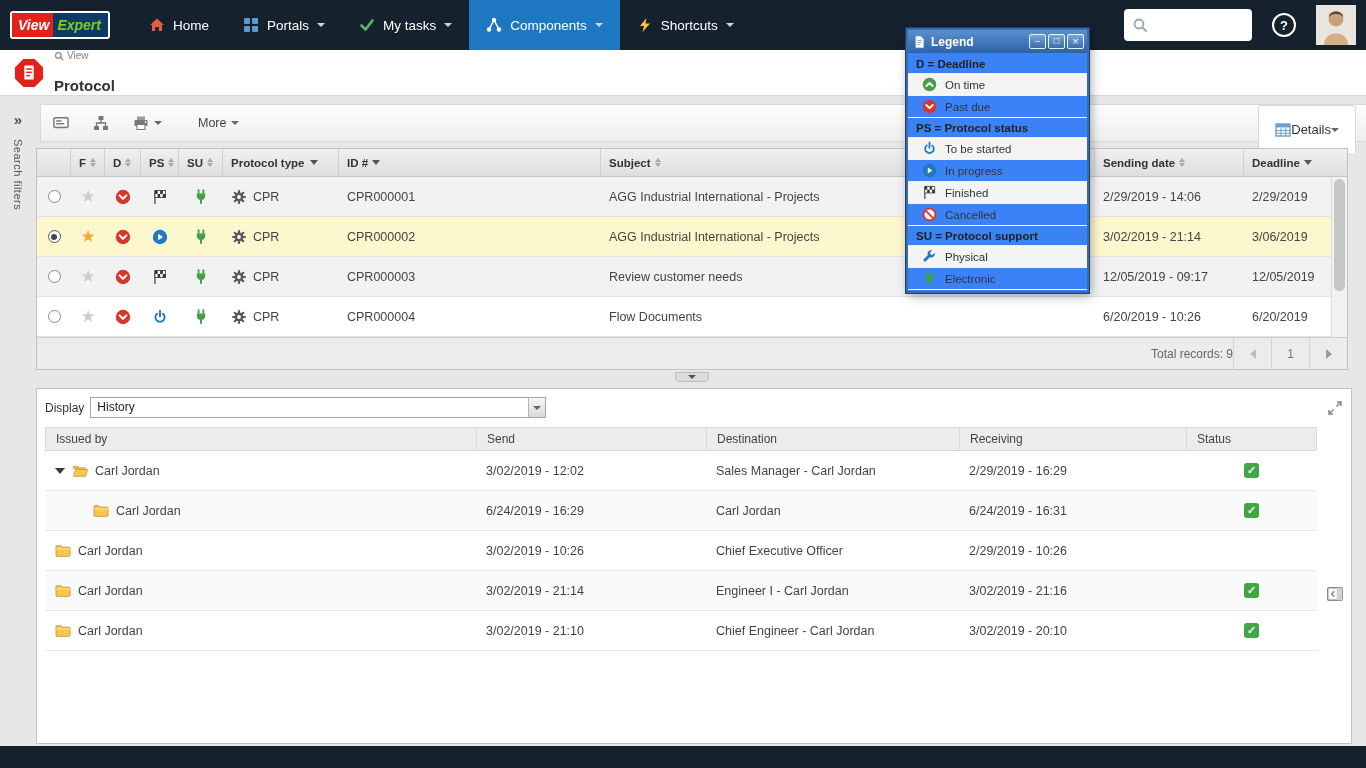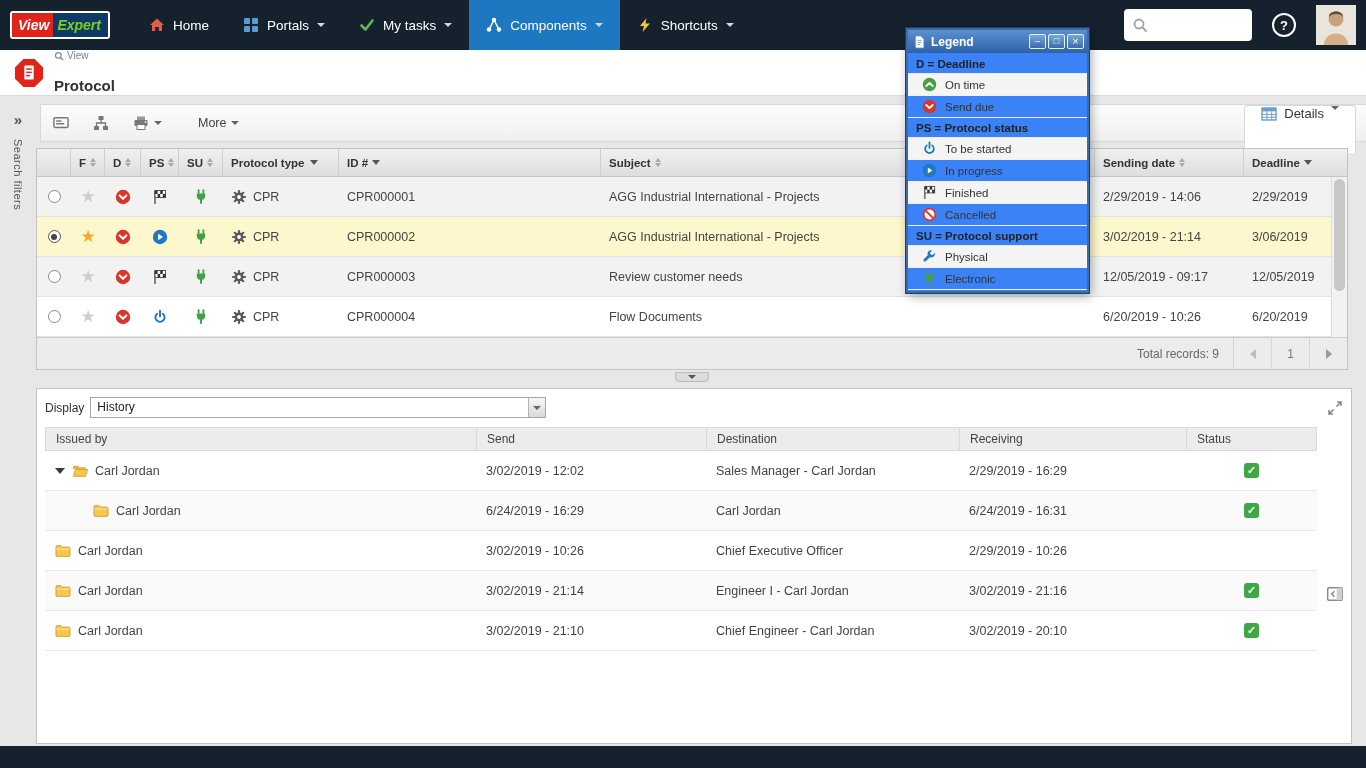--- a/index.html
+++ b/index.html
@@ -38,21 +38,21 @@
 .strip-chevrons{font-size:15px;font-weight:700;color:#555;line-height:1}
 .strip-chevrons::before{content:"»"}
 .strip-label{writing-mode:vertical-rl;font-size:11px;color:#555;letter-spacing:.5px}
 .content{position:absolute;left:36px;top:0;right:0;bottom:0}
 
 
 .toolbar{position:absolute;top:8px;left:4px;right:0;height:38px;background:linear-gradient(#fdfdfd,#efefef);border:1px solid #d8d8d8;border-right:0;display:flex;align-items:center;padding-left:2px;gap:4px}
 .tbtn{display:flex;align-items:center;gap:5px;background:transparent;border:1px solid transparent;border-radius:3px;height:30px;padding:0 9px;font-size:12.5px;color:#444;cursor:pointer;font-family:inherit}
 .tbtn .caret,.details-tab .caret,.combo-btn::before{border-left:4px solid transparent;border-right:4px solid transparent;border-top:4px solid #666}
 .tbtn.more{margin-left:12px}
-.details-tab{position:absolute;right:10px;top:0;height:48px;background:#fff;border:1px solid #d8d8d8;border-bottom:0;border-radius:4px 4px 0 0;display:flex;gap:7px;padding:0 16px;font-size:13px;color:#333;cursor:pointer}
+.details-tab{position:absolute;right:10px;top:0;height:48px;background:#fff;border:1px solid #d8d8d8;border-bottom:0;border-radius:4px 4px 0 0;display:flex;align-items:center;padding:0 16px;font-size:13px;color:#333;cursor:pointer}
 
 
 .main-table{position:absolute;top:52px;left:0;right:18px;background:#fff;border:1px solid #c2c2c2}
 .mrow{display:grid;grid-template-columns:34px 34px 36px 38px 44px 116px 262px 1fr 149px 87px;align-items:center;padding-right:16px}
 .mhead{height:28px;background:linear-gradient(#f0f0f0,#dedede);border-bottom:1px solid #c5c5c5}
 .mcell{display:flex;align-items:center;height:100%;padding:0 8px;overflow:hidden;white-space:nowrap}
 .mcell.h{font-size:11.5px;font-weight:700;color:#333;border-right:1px solid #cfcfcf;gap:4px}
 .mcell.h.c9{border-right:0}
 .mcell.cc,.mcell.h.c1,.mcell.h.c2,.mcell.h.c3,.mcell.h.c4{justify-content:center}
 .mcell.c5{gap:6px}
@@ -64,21 +64,21 @@
 .sort-both::after{content:"";position:absolute;bottom:0;left:0;border-left:3.5px solid transparent;border-right:3.5px solid transparent;border-top:4px solid #777}
 .sort-desc{display:inline-block;width:0;height:0;border-left:4px solid transparent;border-right:4px solid transparent;border-top:5px solid #555}
 .radio{width:13px;height:13px;border:1px solid #8a8a8a;border-radius:50%;background:#fff;position:relative;display:inline-block;cursor:pointer}
 .radio.on{border-color:#555}
 .radio.on::after{content:"";position:absolute;inset:2.5px;background:#444;border-radius:50%}
 .star{font-size:17px;color:#cdcdcd;line-height:1;cursor:pointer}
 .star.on{color:#f7a928}
 .scrollbar{position:absolute;top:28px;right:0;width:16px;height:160px;background:#f2f2f2;border-left:1px solid #ddd;cursor:pointer}
 .thumb{position:absolute;top:2px;left:2px;right:2px;height:112px;background:#c7c7c7;border-radius:7px}
 .mfooter{height:32px;background:#ececec;border-top:1px solid #ccc;display:flex;align-items:center;justify-content:flex-end;font-size:12px;color:#666}
-.total{margin-right:14px}
+.total{}
 .pg{width:38px;height:32px;display:flex;align-items:center;justify-content:center;border-left:1px solid #d5d5d5;cursor:pointer;font-size:12px;color:#777}
 .pg.prev::before{content:"";border-top:5px solid transparent;border-bottom:5px solid transparent;border-right:6px solid #bdbdbd}
 .pg.next::before{content:"";border-top:5px solid transparent;border-bottom:5px solid transparent;border-left:6px solid #9a9a9a}
 
 
 .splitter{position:absolute;top:276px;left:0;right:18px;height:14px;display:flex;justify-content:center;align-items:flex-start;cursor:row-resize}
 .split-tab{width:34px;height:10px;background:#dcdcdc;border:1px solid #bbb;border-radius:0 0 4px 4px;display:flex;align-items:center;justify-content:center;cursor:pointer}
 .split-tab::before{content:"";border-left:4px solid transparent;border-right:4px solid transparent;border-top:4px solid #555}
 
 
@@ -712,21 +712,21 @@
           </span>
           <span>On time</span>
         </div>
         <div class="lg-item">
           <span class="icn">
             <svg viewBox="0 0 16 16">
               <circle cx="8" cy="8" r="7.2" fill="#d8362a"></circle>
               <path d="M4.6 6.4 8 9.8l3.4-3.4" fill="none" stroke="#fff" stroke-width="2" stroke-linecap="round" stroke-linejoin="round"></path>
             </svg>
           </span>
-          <span>Send due</span>
+          <span>Past due</span>
         </div>
         <div class="lg-head">PS = Protocol status</div>
         <div class="lg-item alt">
           <span class="icn">
             <svg viewBox="0 0 16 16">
               <path d="M5.1 4.7a4.6 4.6 0 1 0 5.8 0" fill="none" stroke="#1e79c0" stroke-width="1.9" stroke-linecap="round"></path>
               <line x1="8" y1="1.6" x2="8" y2="7.4" stroke="#1e79c0" stroke-width="1.9" stroke-linecap="round"></line>
             </svg>
           </span>
           <span>To be started</span>

